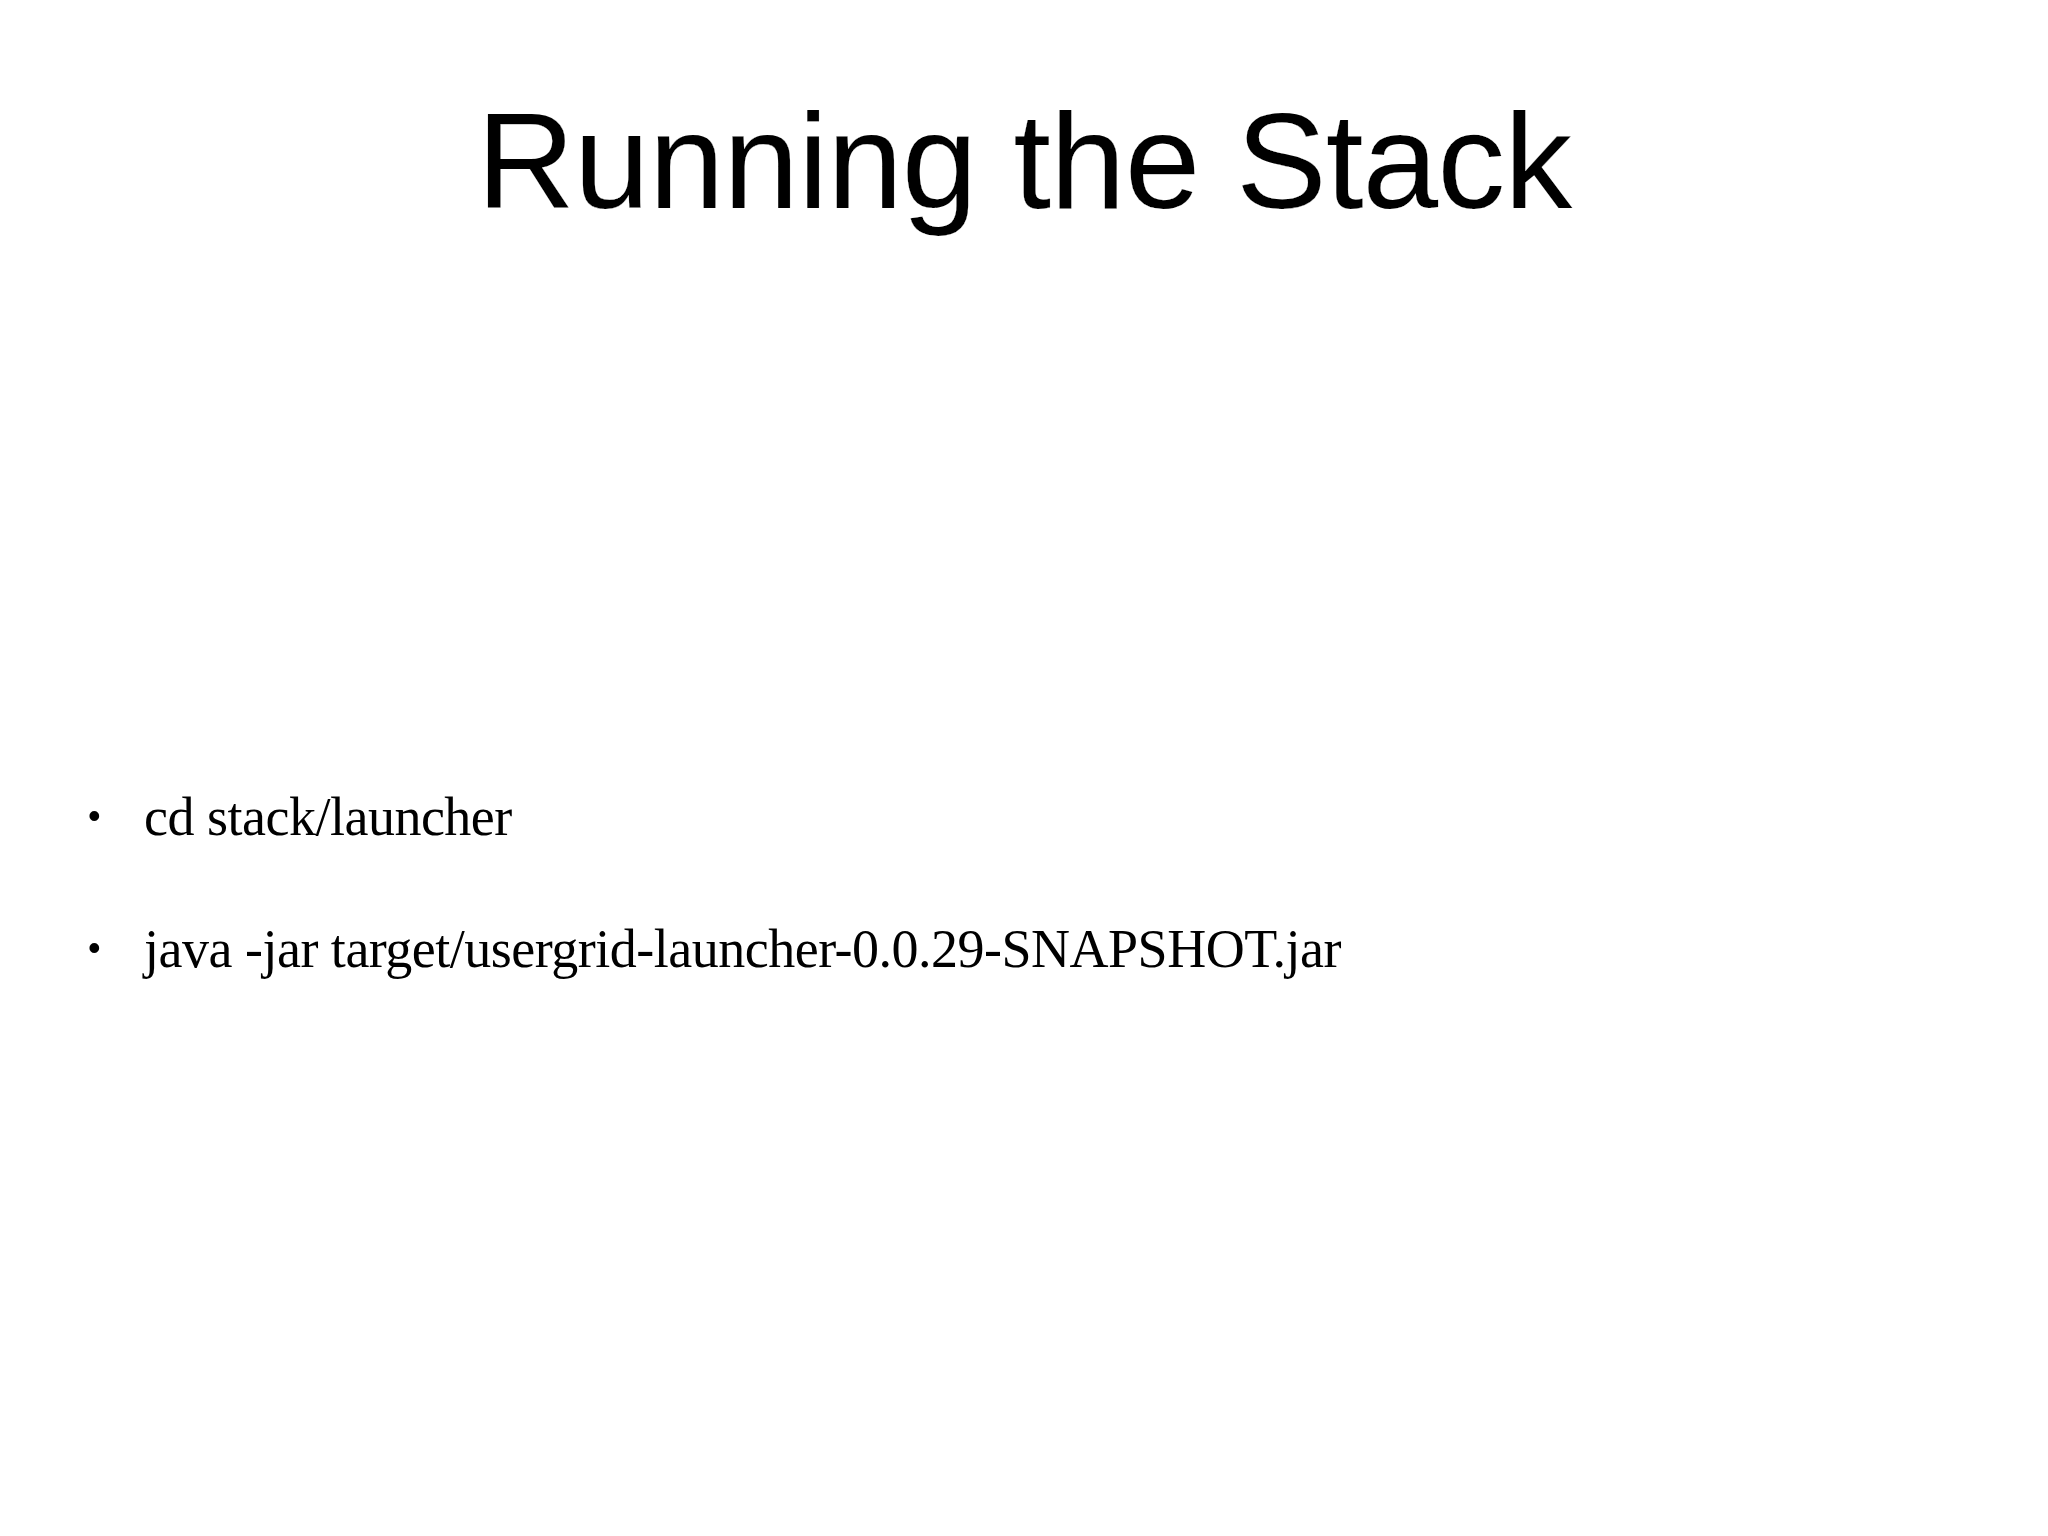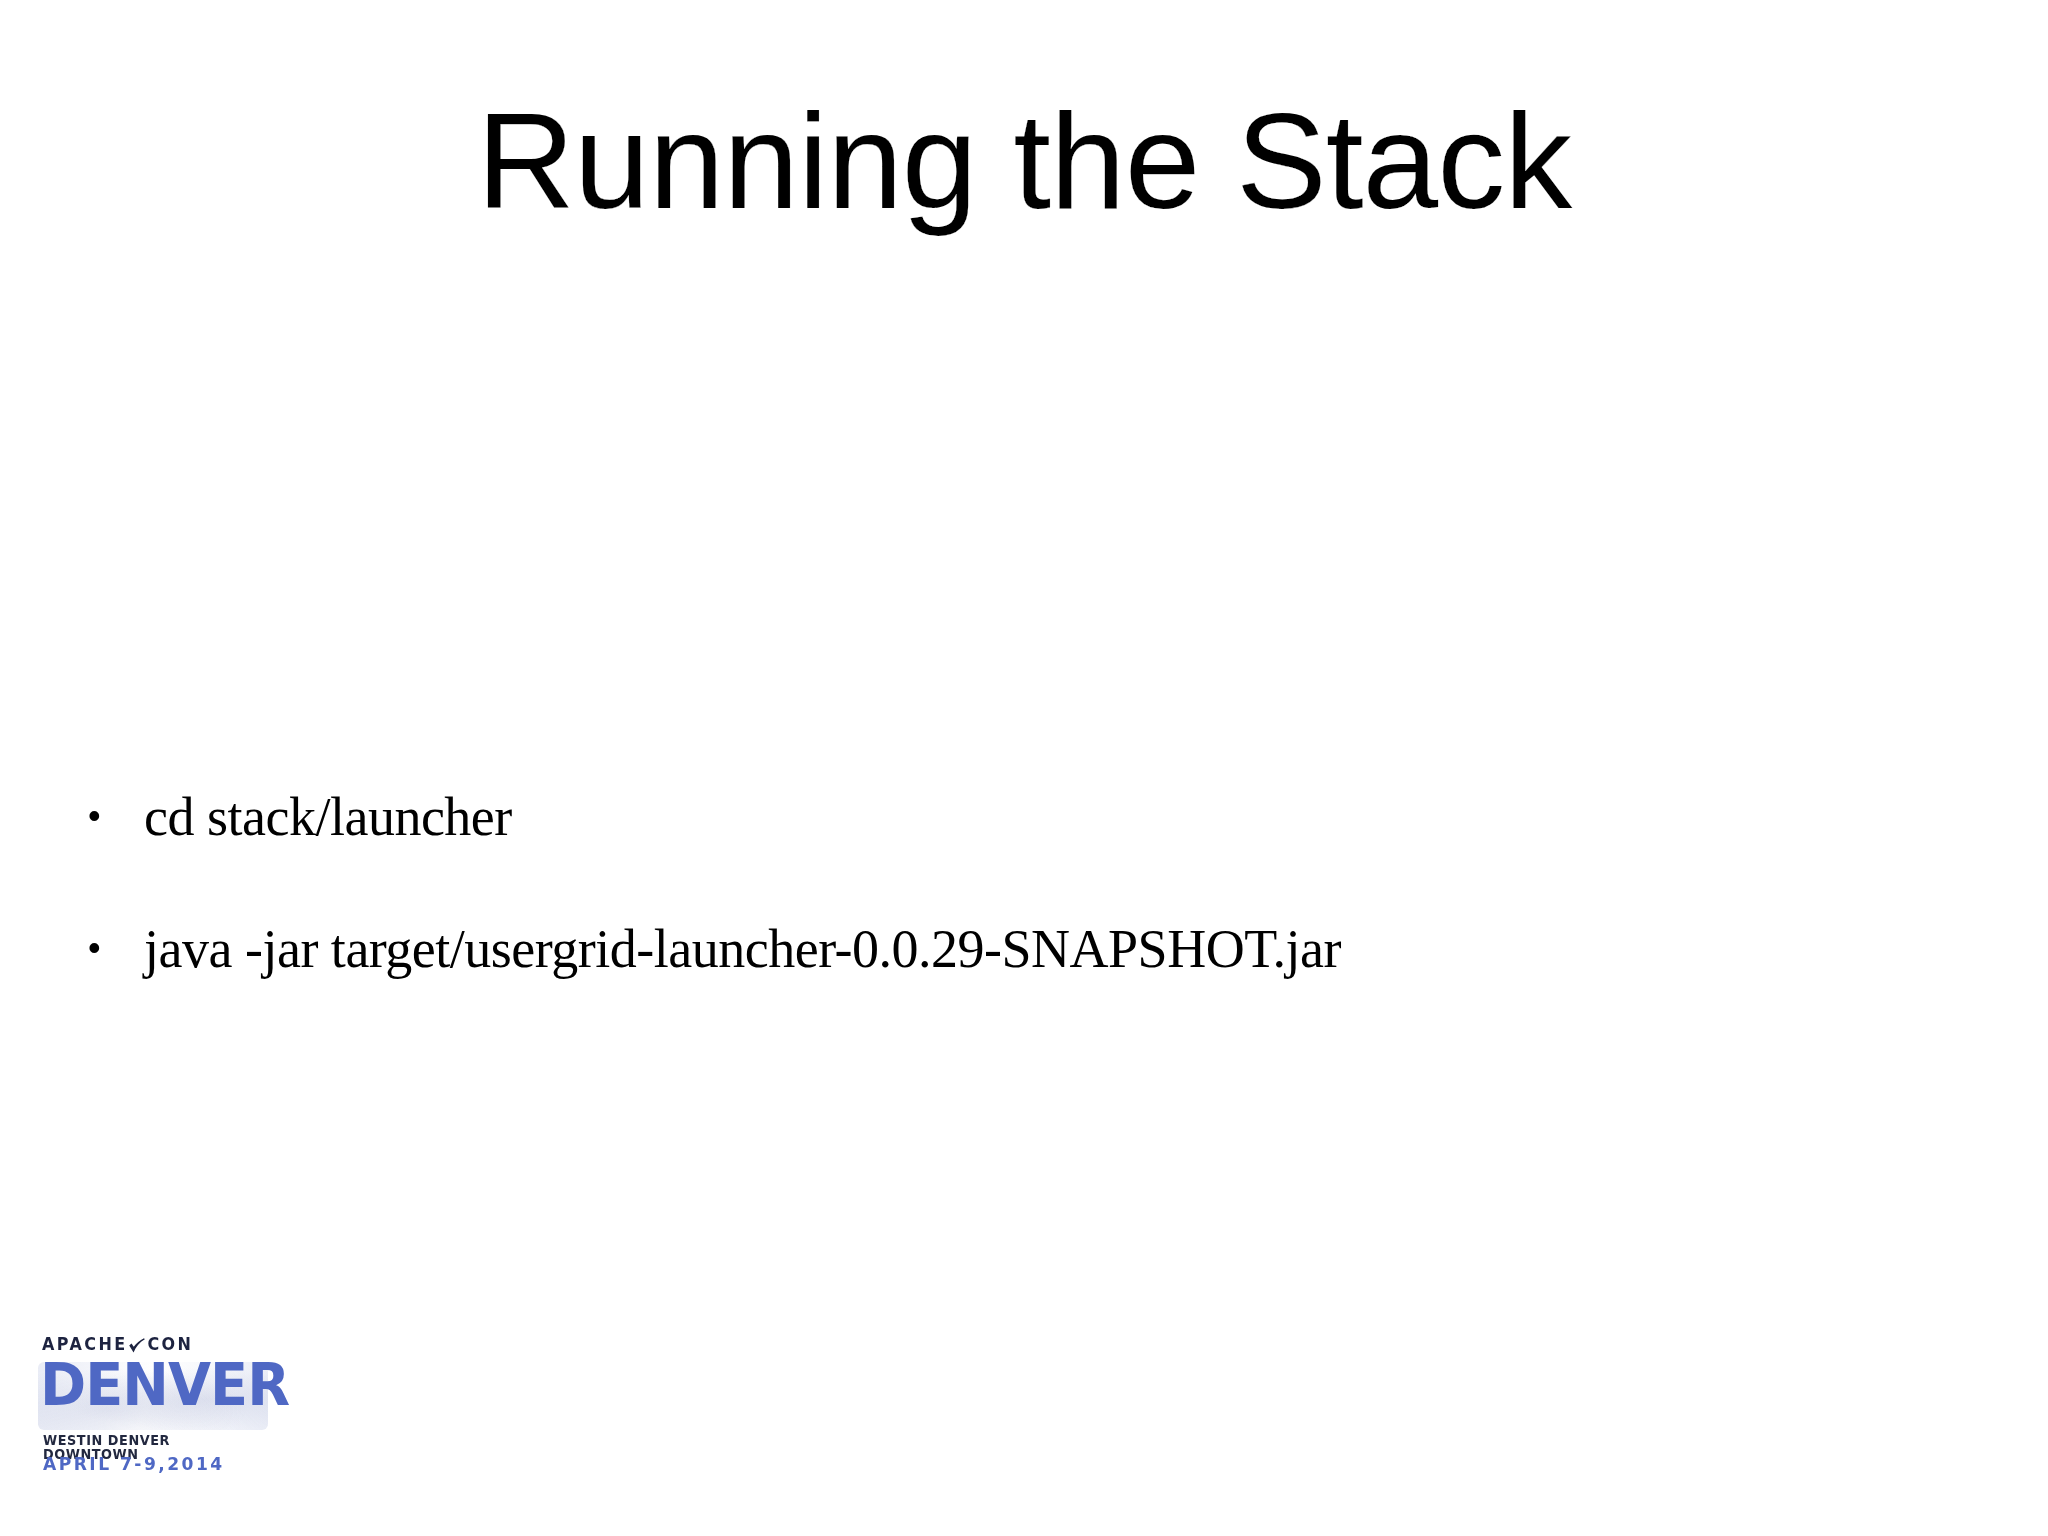--- a/index.html
+++ b/index.html
@@ -170,33 +170,14 @@
       <span class="bullet-text">cd stack/launcher</span>
     </li>
 
     <li class="bullet-row">
       <span class="bullet-marker">•</span>
       <span class="bullet-text">java -jar target/usergrid-launcher-0.0.29-SNAPSHOT.jar</span>
     </li>
 
   </ul>
 
-  <div class="logo">
-    <div class="logo-watermark"></div>
-
-    <div class="logo-line-top">
-      <span>APACHE</span>
-      <span class="feather-icon">
-        <svg viewBox="0 0 20 17" width="20" height="17" aria-hidden="true">
-          <path d="M17.5 1.2 C13 3.2 9.4 6.2 6.6 9.8 L4.2 6.6 L1.8 8.6 L6.4 15.4 C8.8 10.2 12.6 5.2 18.4 2.2 Z" fill="#1d2340"></path>
-        </svg>
-      </span>
-      <span>CON</span>
-    </div>
-
-    <div class="logo-denver">DENVER</div>
-
-    <div class="logo-venue">WESTIN DENVER DOWNTOWN</div>
-
-    <div class="logo-dates">APRIL 7-9,2014</div>
-  </div>
 
 </div>
 
 </body></html>

